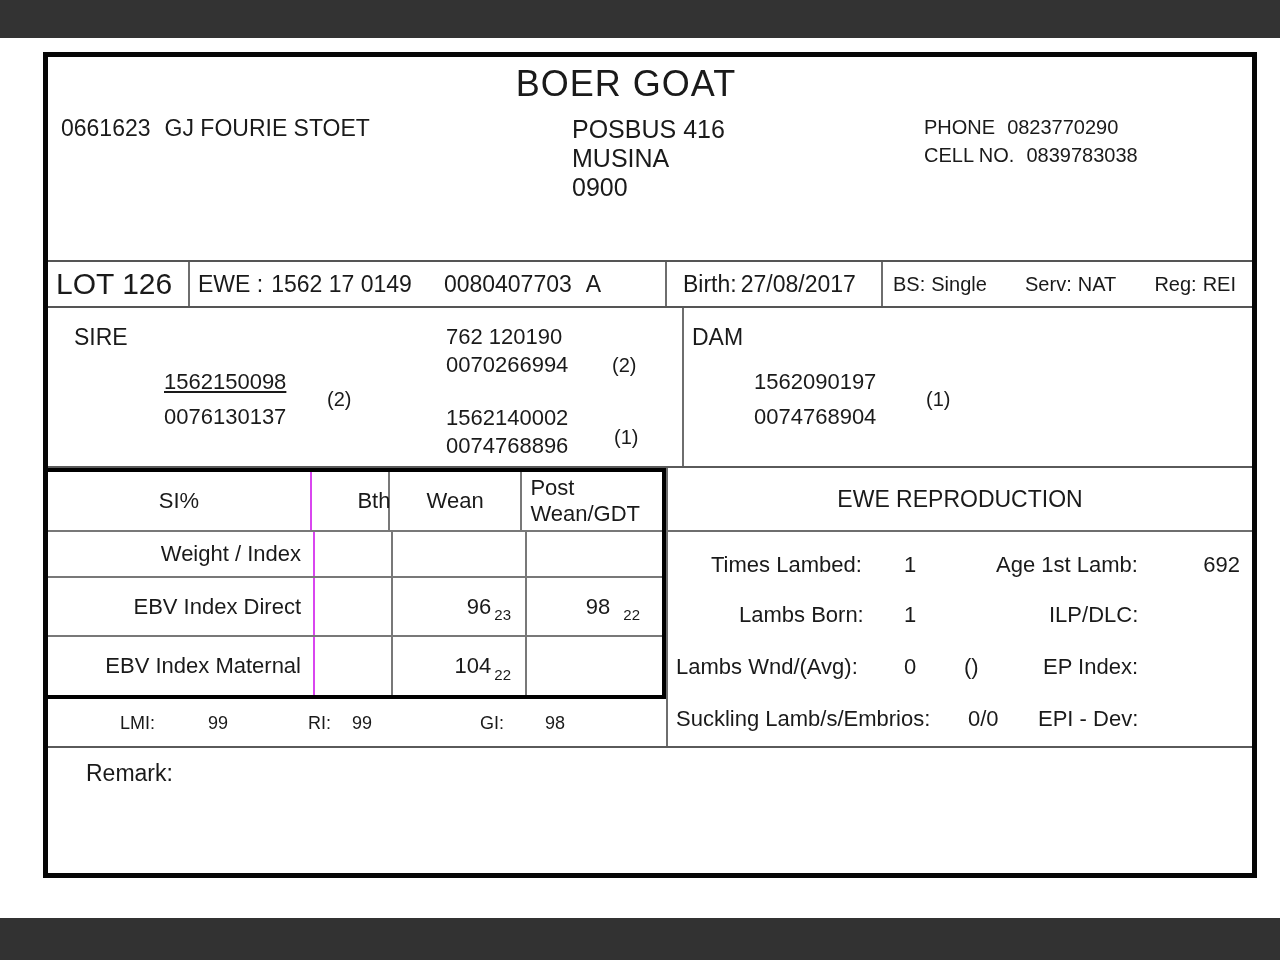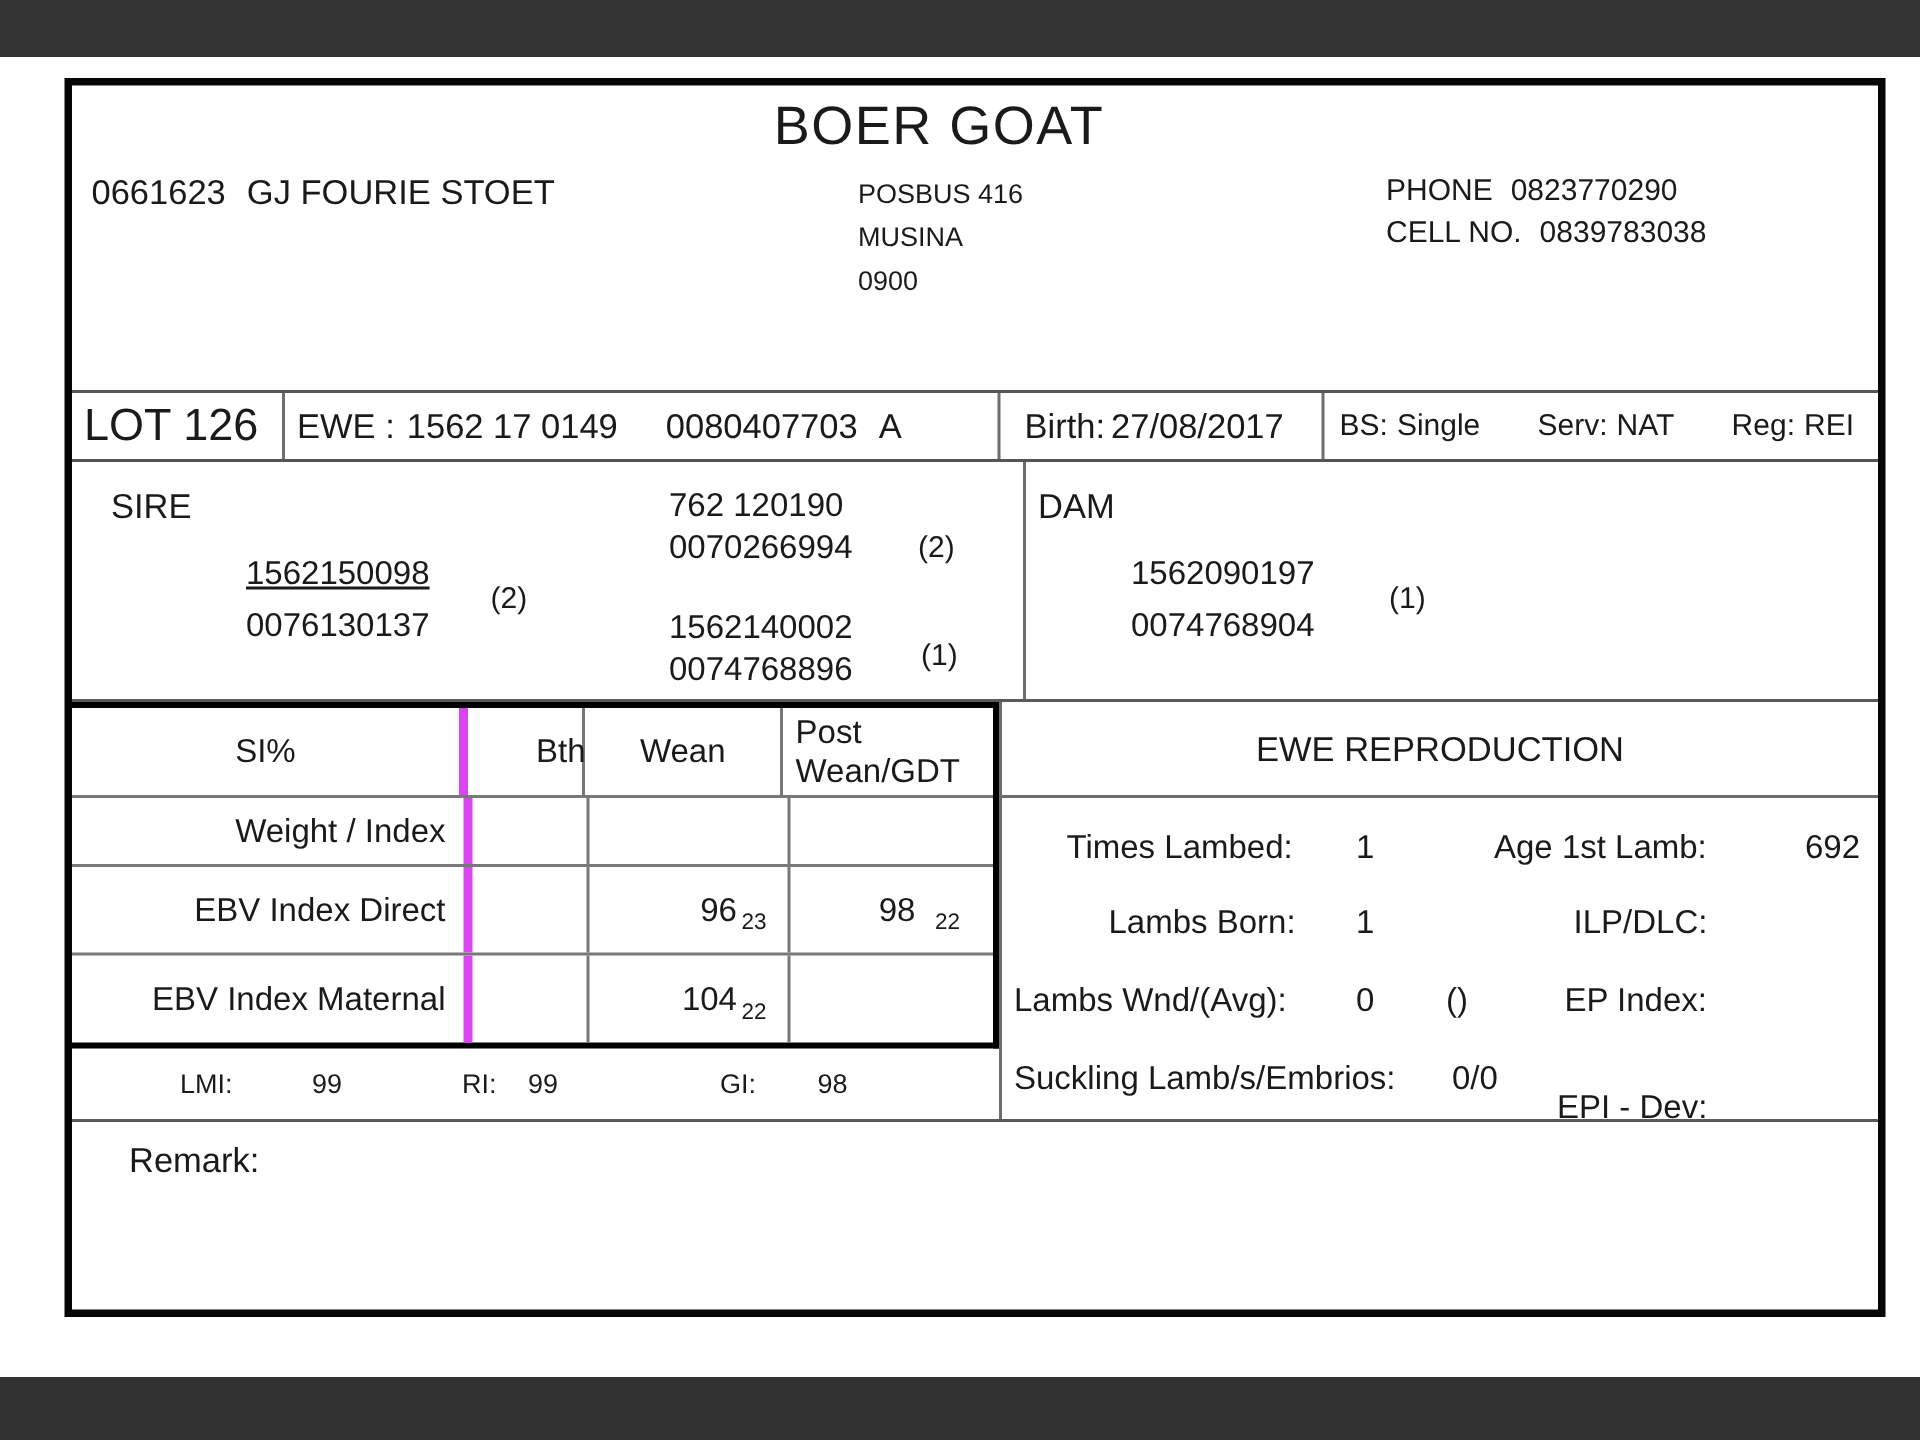--- a/index.html
+++ b/index.html
@@ -10,21 +10,21 @@
   .page { position:absolute; top:38px; left:0; width:1280px; height:880px; background:#ffffff; }
   .card { position:absolute; left:43px; top:14px; width:1214px; height:826px;
           border:5px solid #060606; display:flex; flex-direction:column; background:#fff; }
 
   
   .sec-header { height:203px; position:relative; }
   .doc-title { position:absolute; top:6px; left:11px; width:100%; text-align:center;
                padding-right:70px; font-size:36px; letter-spacing:1px; }
   .breeder { position:absolute; left:13px; top:58px; font-size:23px; }
   .breeder .b-name { margin-left:14px; }
-  .address { position:absolute; left:524px; top:58px; font-size:18px; line-height:29px; }
+  .address { position:absolute; left:524px; top:58px; font-size:25px; line-height:29px; }
   .phones  { position:absolute; left:876px; top:56px; font-size:20px; line-height:28px; }
   .phones .num { margin-left:12px; }
 
   
   .lot-row { height:48px; border-top:2px solid #555; border-bottom:2px solid #555;
              display:flex; align-items:stretch; }
   .lot-cell { display:flex; align-items:center; }
   .c-lot   { width:142px; border-right:2px solid #6e6e6e; font-size:30px; padding-left:8px; }
   .c-ewe   { width:477px; border-right:2px solid #6e6e6e; font-size:23px; padding-left:8px; }
   .c-ewe .ewe-id { margin-left:8px; }
@@ -47,21 +47,21 @@
   .main { height:280px; display:flex; border-top:2px solid #5a5a5a; }
   .main-left { width:620px; border-right:2px solid #6e6e6e; display:flex; flex-direction:column; }
   .si-table { height:231px; border-top:4px solid #000; border-right:4px solid #000;
               border-bottom:4px solid #000; display:flex; flex-direction:column; }
   .si-row { display:flex; border-bottom:2px solid #787878; }
   .si-row:last-child { border-bottom:none; flex:1; }
   .r-head { height:60px; }
   .r-weight { height:46px; }
   .r-direct { height:59px; }
   .si-cell { display:flex; align-items:center; font-size:22px; }
-  .col-label { width:267px; border-right:6px solid #d946ef; justify-content:flex-end; padding-right:12px; }
+  .col-label { width:267px; border-right:2px solid #d946ef; justify-content:flex-end; padding-right:12px; }
   .col-bth   { width:78px;  border-right:2px solid #787878; justify-content:center;padding-left:48px; }
   .col-wean  { width:134px; border-right:2px solid #787878; justify-content:flex-end; padding-right:14px; }
   .col-post  { flex:1; justify-content:flex-end; padding-right:22px; }
   .r-head .col-label { justify-content:center; padding-right:0; }
   .r-head .col-post  { justify-content:flex-start; padding-left:8px; line-height:26px; }
   .sub { font-size:15px; position:relative; top:8px; margin-left:3px; }
   .col-post .sub { margin-left:13px; }
   .lmi-row { flex:1; position:relative; font-size:18px; }
   .lmi-row span { position:absolute; top:50%; transform:translateY(-50%); }
 
@@ -209,21 +209,21 @@
         <span class="rp" style="left:236px; top:134px;">1</span>
         <span class="rp" style="left:381px; top:134px;">ILP/DLC:</span>
         <span class="rp" style="left:520px; top:134px;"></span>
         <span class="rp" style="left:8px;   top:186px;">Lambs Wnd/(Avg):</span>
         <span class="rp" style="left:236px; top:186px;">0</span>
         <span class="rp" style="left:296px; top:186px;">()</span>
         <span class="rp" style="left:375px; top:186px;">EP Index:</span>
         <span class="rp" style="left:500px; top:186px;"></span>
         <span class="rp" style="left:8px;   top:238px;">Suckling Lamb/s/Embrios:</span>
         <span class="rp" style="left:300px; top:238px;">0/0</span>
-        <span class="rp" style="left:370px; top:238px;margin-top:19px;">EPI - Dev:</span>
+        <span class="rp" style="left:370px; top:238px;">EPI - Dev:</span>
         <span class="rp" style="left:510px; top:238px;"></span>
       </div>
     </div>
 
     <div class="remark">
       <span class="remark-label">Remark:</span>
       <span class="remark-value"></span>
     </div>
 
   </div>

